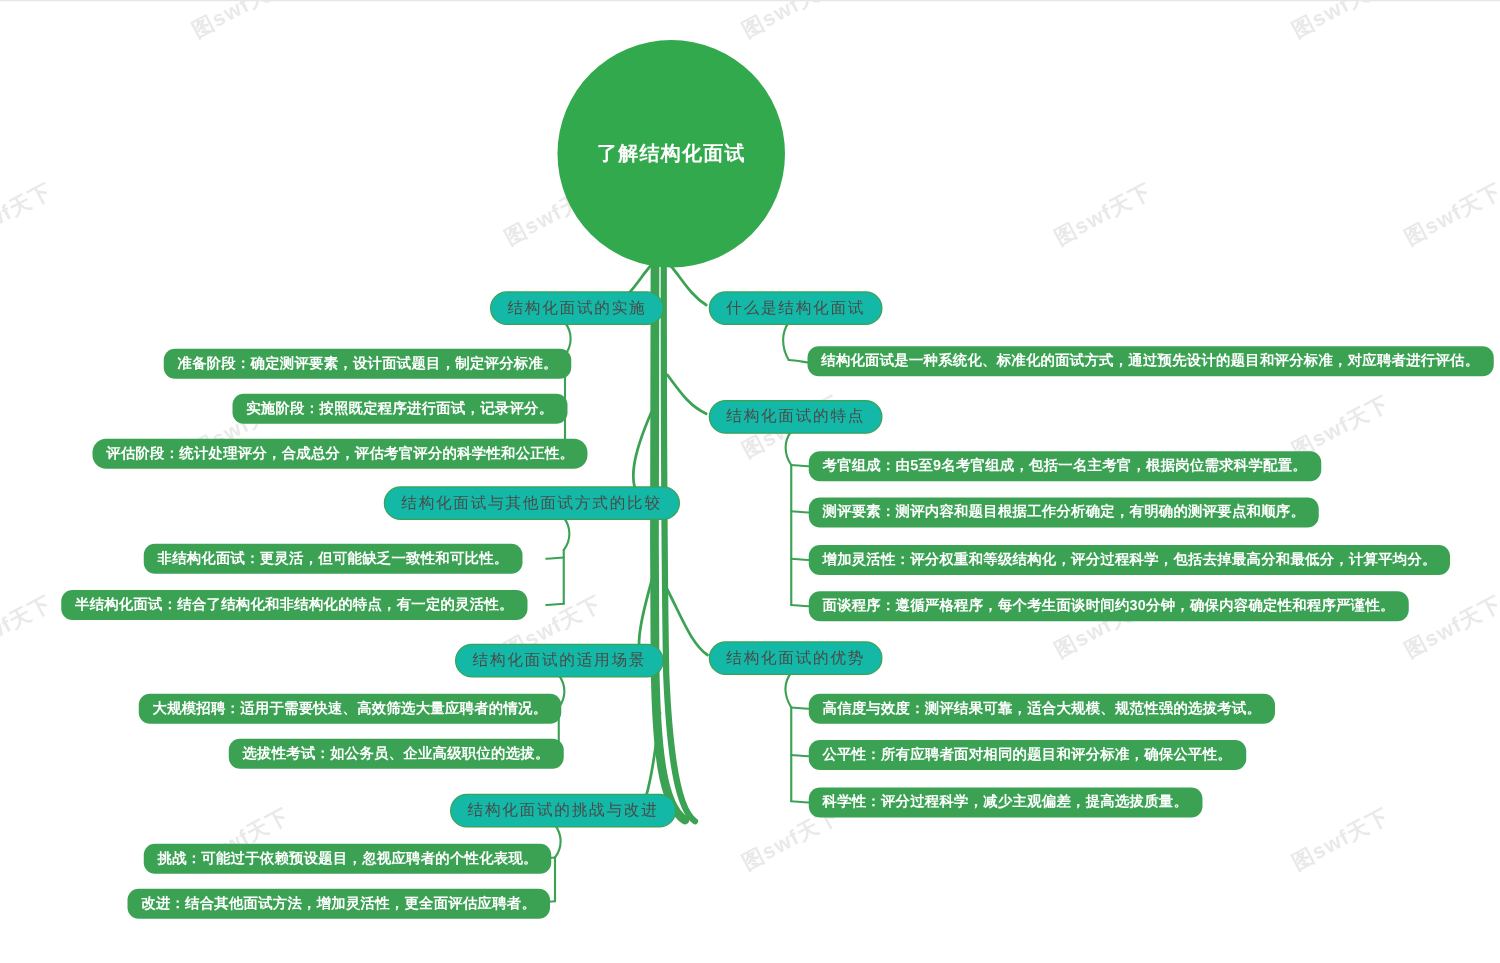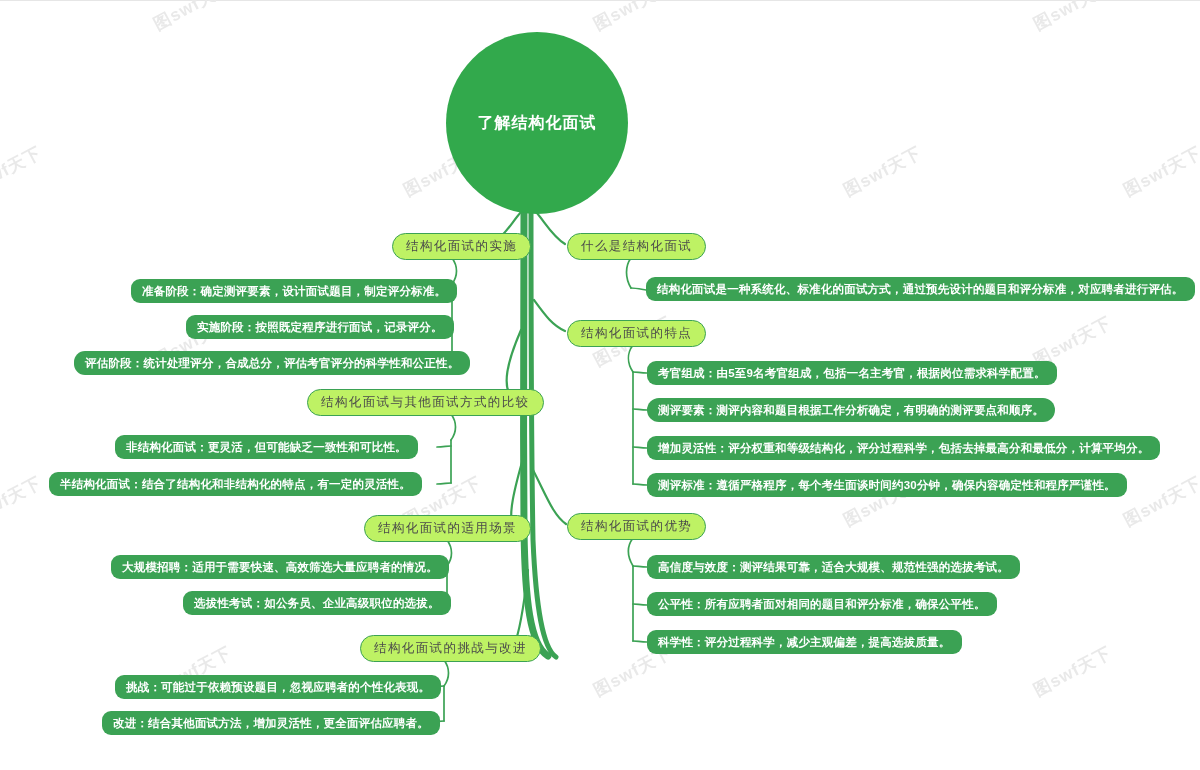--- a/index.html
+++ b/index.html
@@ -61,21 +61,21 @@
     font-weight: 700;
     letter-spacing: 1px;
     box-sizing: border-box;
   }
 
   
   .branch-node {
     position: absolute;
     border: 1.6px solid #3ba254;
     border-radius: 18px;
-    background: #bef264;
+    background: #14b8a6;
     color: #4a4a4a;
     font-size: 12.5px;
     letter-spacing: 1.4px;
     height: 27px;
     line-height: 25px;
     padding: 0 13px;
     box-sizing: border-box;
     white-space: nowrap;
   }
 
@@ -231,28 +231,28 @@
   <div class="leaf-node right" style="left:646px; top:277px;">
     <span>结构化面试是一种系统化、标准化的面试方式，通过预先设计的题目和评分标准，对应聘者进行评估。</span>
   </div>
 
   <div class="branch-node" style="left:567px; top:320px;">
     <span>结构化面试的特点</span>
   </div>
   <div class="leaf-node right" style="left:647px; top:361px;">
     <span>考官组成：由5至9名考官组成，包括一名主考官，根据岗位需求科学配置。</span>
   </div>
-  <div class="leaf-node right" style="left:647px; top:398px;border-radius:12px;">
+  <div class="leaf-node right" style="left:647px; top:398px;">
     <span>测评要素：测评内容和题目根据工作分析确定，有明确的测评要点和顺序。</span>
   </div>
   <div class="leaf-node right" style="left:647px; top:436px;">
     <span>增加灵活性：评分权重和等级结构化，评分过程科学，包括去掉最高分和最低分，计算平均分。</span>
   </div>
   <div class="leaf-node right" style="left:647px; top:473px;">
-    <span>测评标准：遵循严格程序，每个考生面谈时间约30分钟，确保内容确定性和程序严谨性。</span>
+    <span>面谈程序：遵循严格程序，每个考生面谈时间约30分钟，确保内容确定性和程序严谨性。</span>
   </div>
 
   <div class="branch-node" style="left:567px; top:513px;">
     <span>结构化面试的优势</span>
   </div>
   <div class="leaf-node right" style="left:647px; top:555px;text-align:right;">
     <span>高信度与效度：测评结果可靠，适合大规模、规范性强的选拔考试。</span>
   </div>
   <div class="leaf-node right" style="left:647px; top:592px;">
     <span>公平性：所有应聘者面对相同的题目和评分标准，确保公平性。</span>

